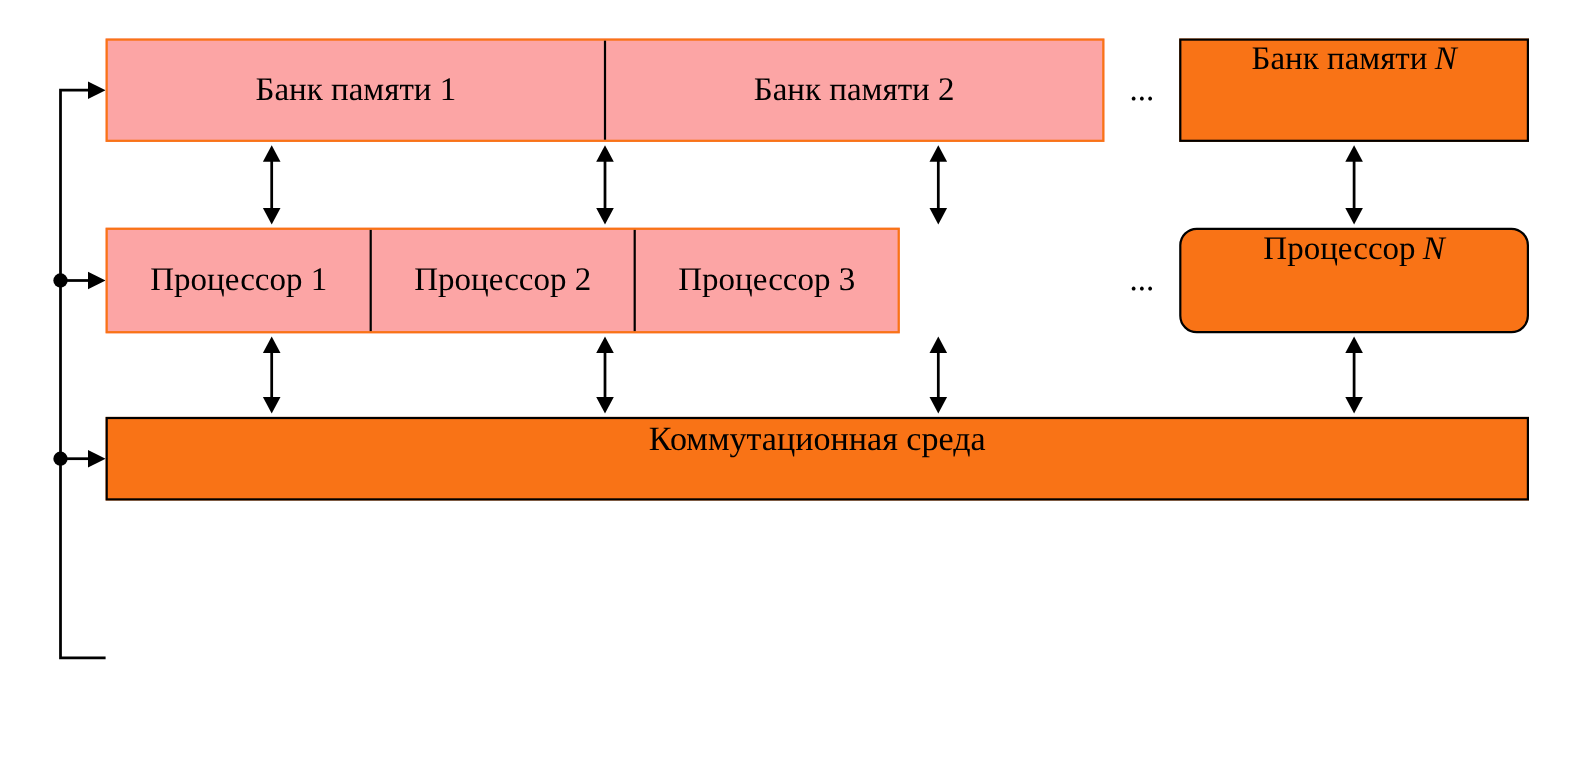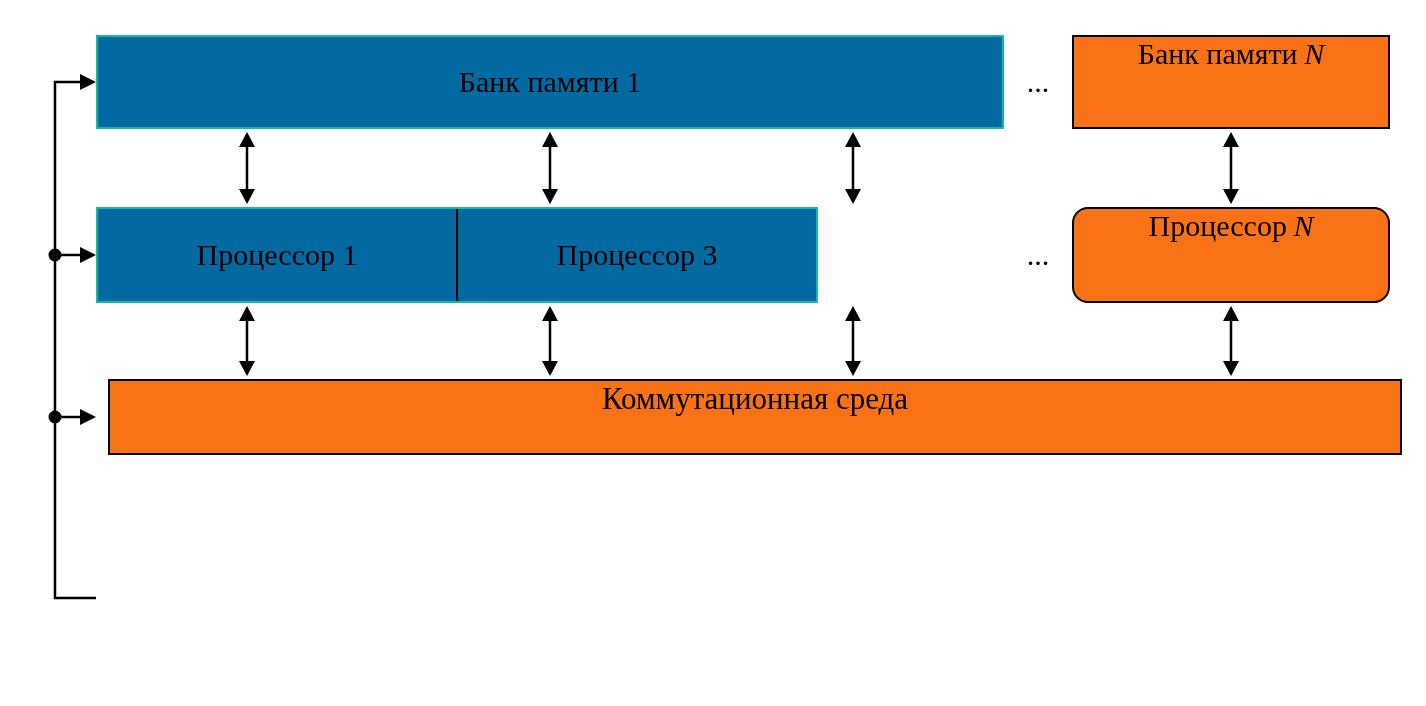--- a/index.html
+++ b/index.html
@@ -8,39 +8,39 @@
     width: 1426px; height: 706px;
     position: relative;
     font-family: "Liberation Serif", "DejaVu Serif", serif;
     color: #000000;
     overflow: hidden;
   }
   .stage { position: absolute; left: 0; top: 0; width: 1426px; height: 706px; }
   .abs { position: absolute; }
   .row3 {
     display: flex;
-    border: 2px solid #14b8a6;
-    background: #0369a1;
+    border: 2px solid #f97316;
+    background: #fca5a5;
     text-align: center;
   }
   .cell {
     flex: 1;
     display: flex; align-items: center; justify-content: center;
     font-size: 30px;
     white-space: nowrap;
   }
   .cell + .cell { border-left: 2px solid #000; }
   .box {
     border: 2px solid #000;
     background: #f97316;
     display: flex; justify-content: center;
     font-size: 30px;
     white-space: nowrap;
   }
-  .big { font-size: 31px; margin-left: 12px; }
+  .big { font-size: 31px; }
   .ellipsis {
     display: flex; align-items: center; justify-content: center;
     font-size: 30px;
   }
   .var { font-style: italic; margin-left: 0.22em; }
   svg.connectors { position: absolute; left: 0; top: 0; }
   svg.connectors line, svg.connectors polyline { stroke: #000; stroke-width: 2.5; }
   svg.connectors polygon, svg.connectors circle { fill: #000; stroke: none; }
 </style>
 </head>
@@ -103,32 +103,38 @@
       <line x1="55" y1="417" x2="80" y2="417"></line>
       <polygon points="96,417 80,409 80,425"></polygon>
       <circle cx="55" cy="417" r="6.5"></circle>
     </g>
   </svg>
 
   <div class="abs row3" style="left:96px; top:35px; width:908px; height:94px;">
     <div class="cell">
       <span>Банк памяти 1</span>
     </div>
+    <div class="cell">
+      <span>Банк памяти 2</span>
+    </div>
   </div>
   <div class="abs ellipsis" style="left:1004px; top:35px; width:68px; height:94px;">
     <span>...</span>
   </div>
   <div class="abs box" style="left:1072px; top:35px; width:318px; height:94px;">
     <span>Банк памяти</span>
       <span class="var">N</span>
   </div>
 
   <div class="abs row3" style="left:96px; top:207px; width:722px; height:96px;">
     <div class="cell">
       <span>Процессор 1</span>
+    </div>
+    <div class="cell">
+      <span>Процессор 2</span>
     </div>
     <div class="cell">
       <span>Процессор 3</span>
     </div>
   </div>
   <div class="abs ellipsis" style="left:1004px; top:207px; width:68px; height:96px;">
     <span>...</span>
   </div>
   <div class="abs box" style="left:1072px; top:207px; width:318px; height:96px;border-radius:16px;">
     <span>Процессор</span>

